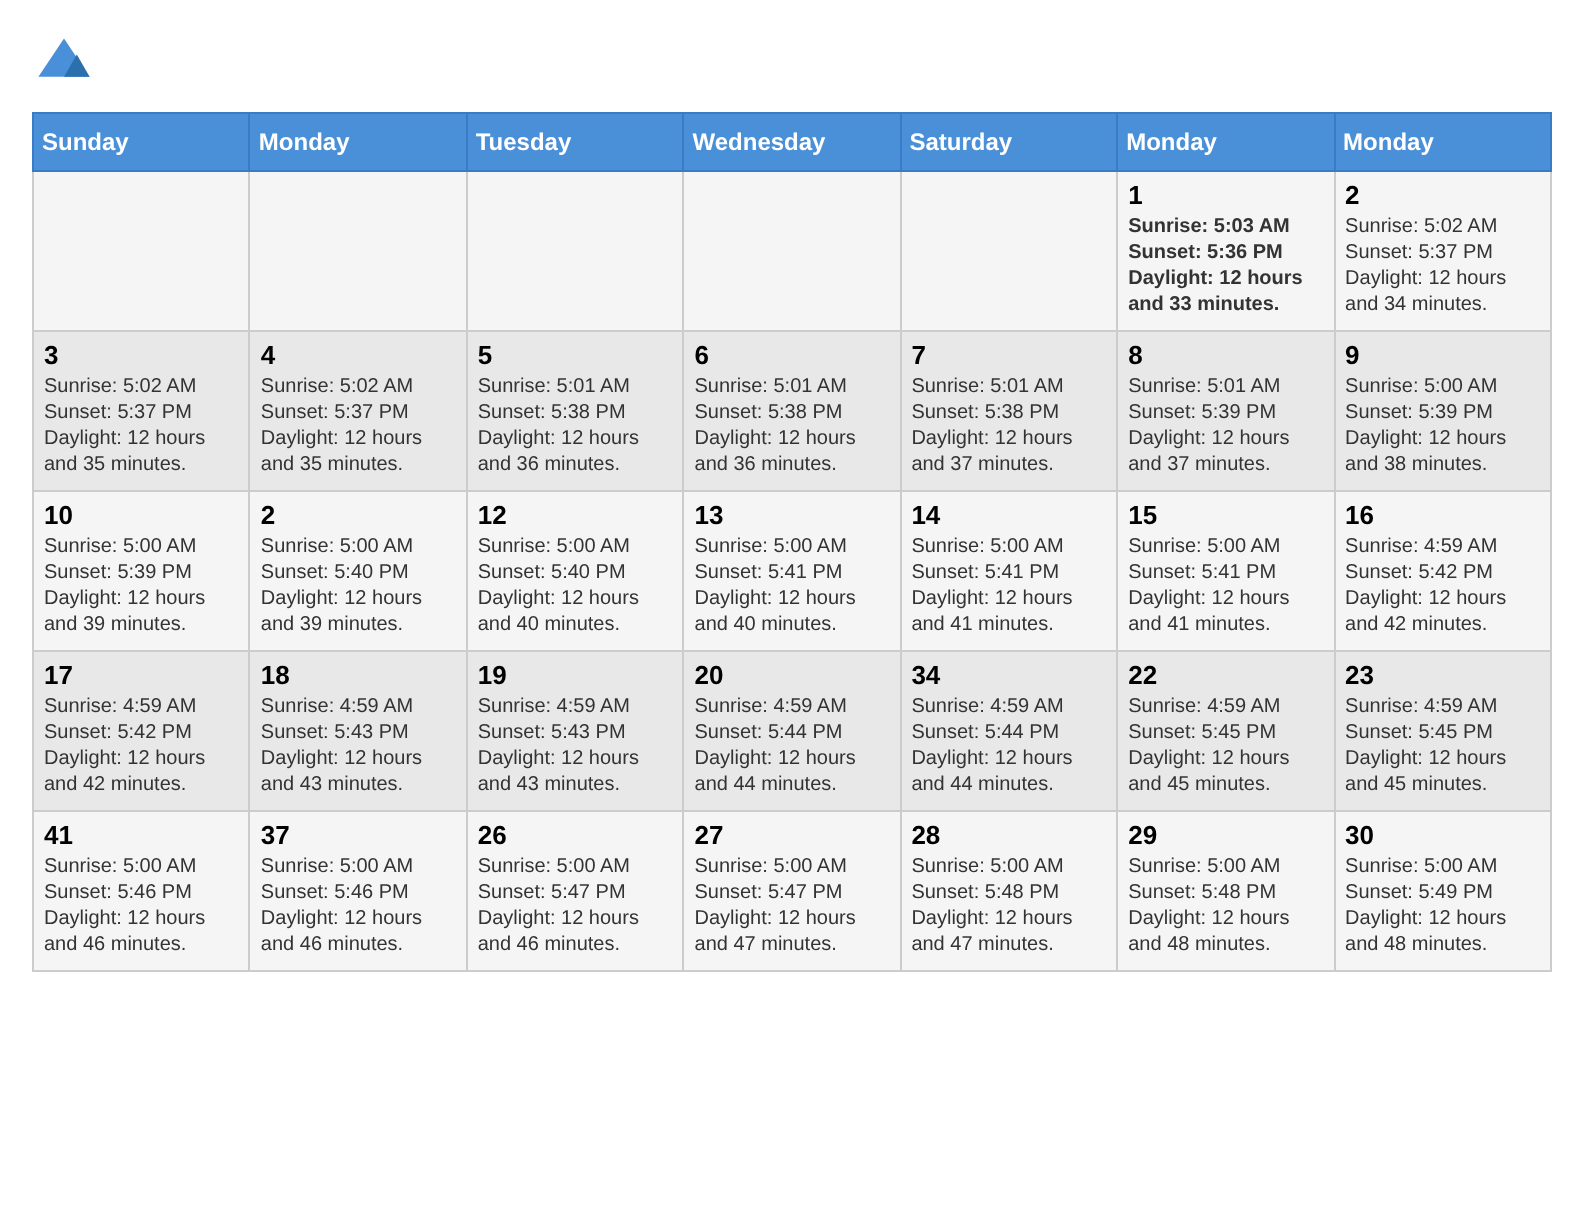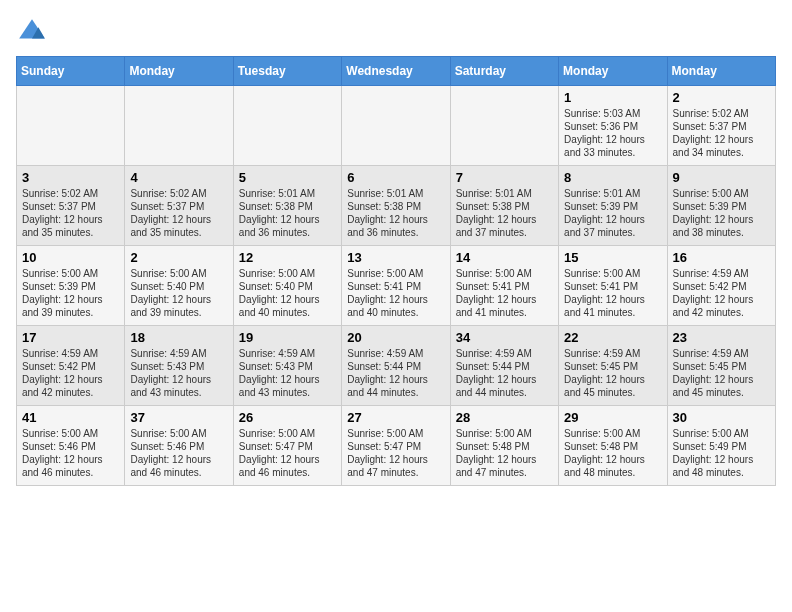--- a/index.html
+++ b/index.html
@@ -121,21 +121,21 @@
   </thead>
   <tbody id="calendar-body">
   <tr>
         <td class="empty-cell"></td>
         <td class="empty-cell"></td>
         <td class="empty-cell"></td>
         <td class="empty-cell"></td>
         <td class="empty-cell"></td>
         <td>
           <span class="day-number">1</span>
-          <div class="day-info" style="white-space: pre-line;">Sunrise: 5:03 AM
+          <div class="day-info" style="white-space: pre-line; font-weight: bold;">Sunrise: 5:03 AM
 Sunset: 5:36 PM
 Daylight: 12 hours and 33 minutes.</div>
         </td>
         <td>
           <span class="day-number">2</span>
           <div class="day-info" style="white-space: pre-line;">Sunrise: 5:02 AM
 Sunset: 5:37 PM
 Daylight: 12 hours and 34 minutes.</div>
         </td>
       </tr>

